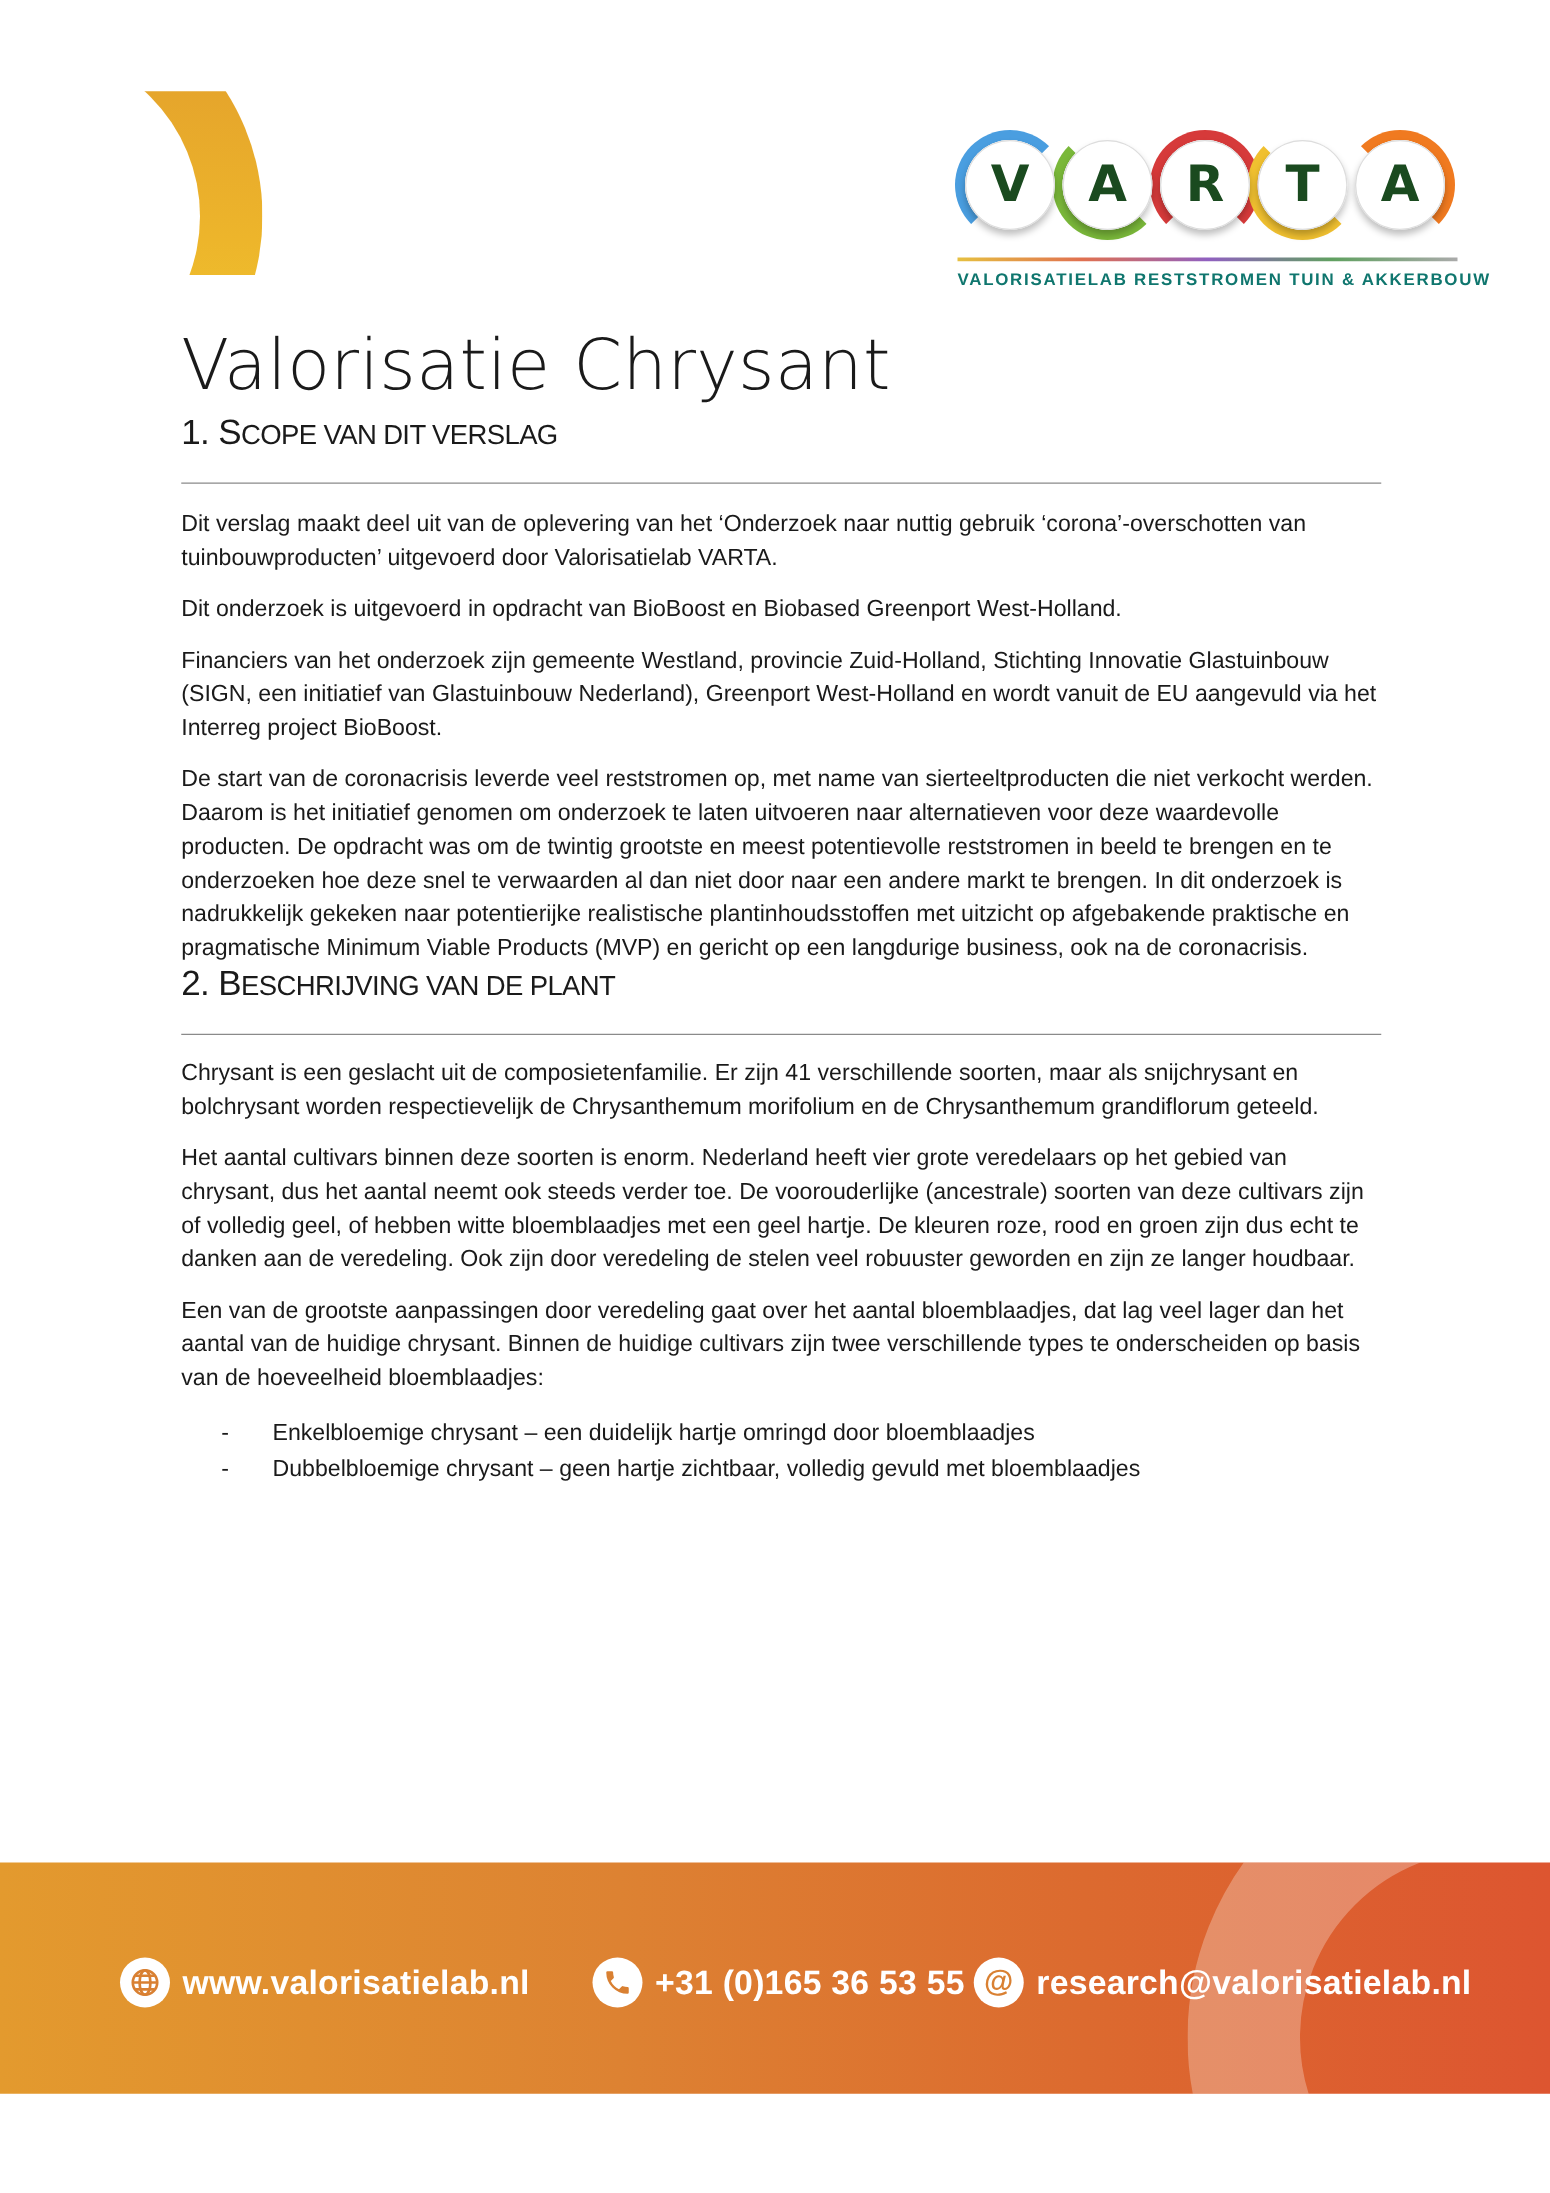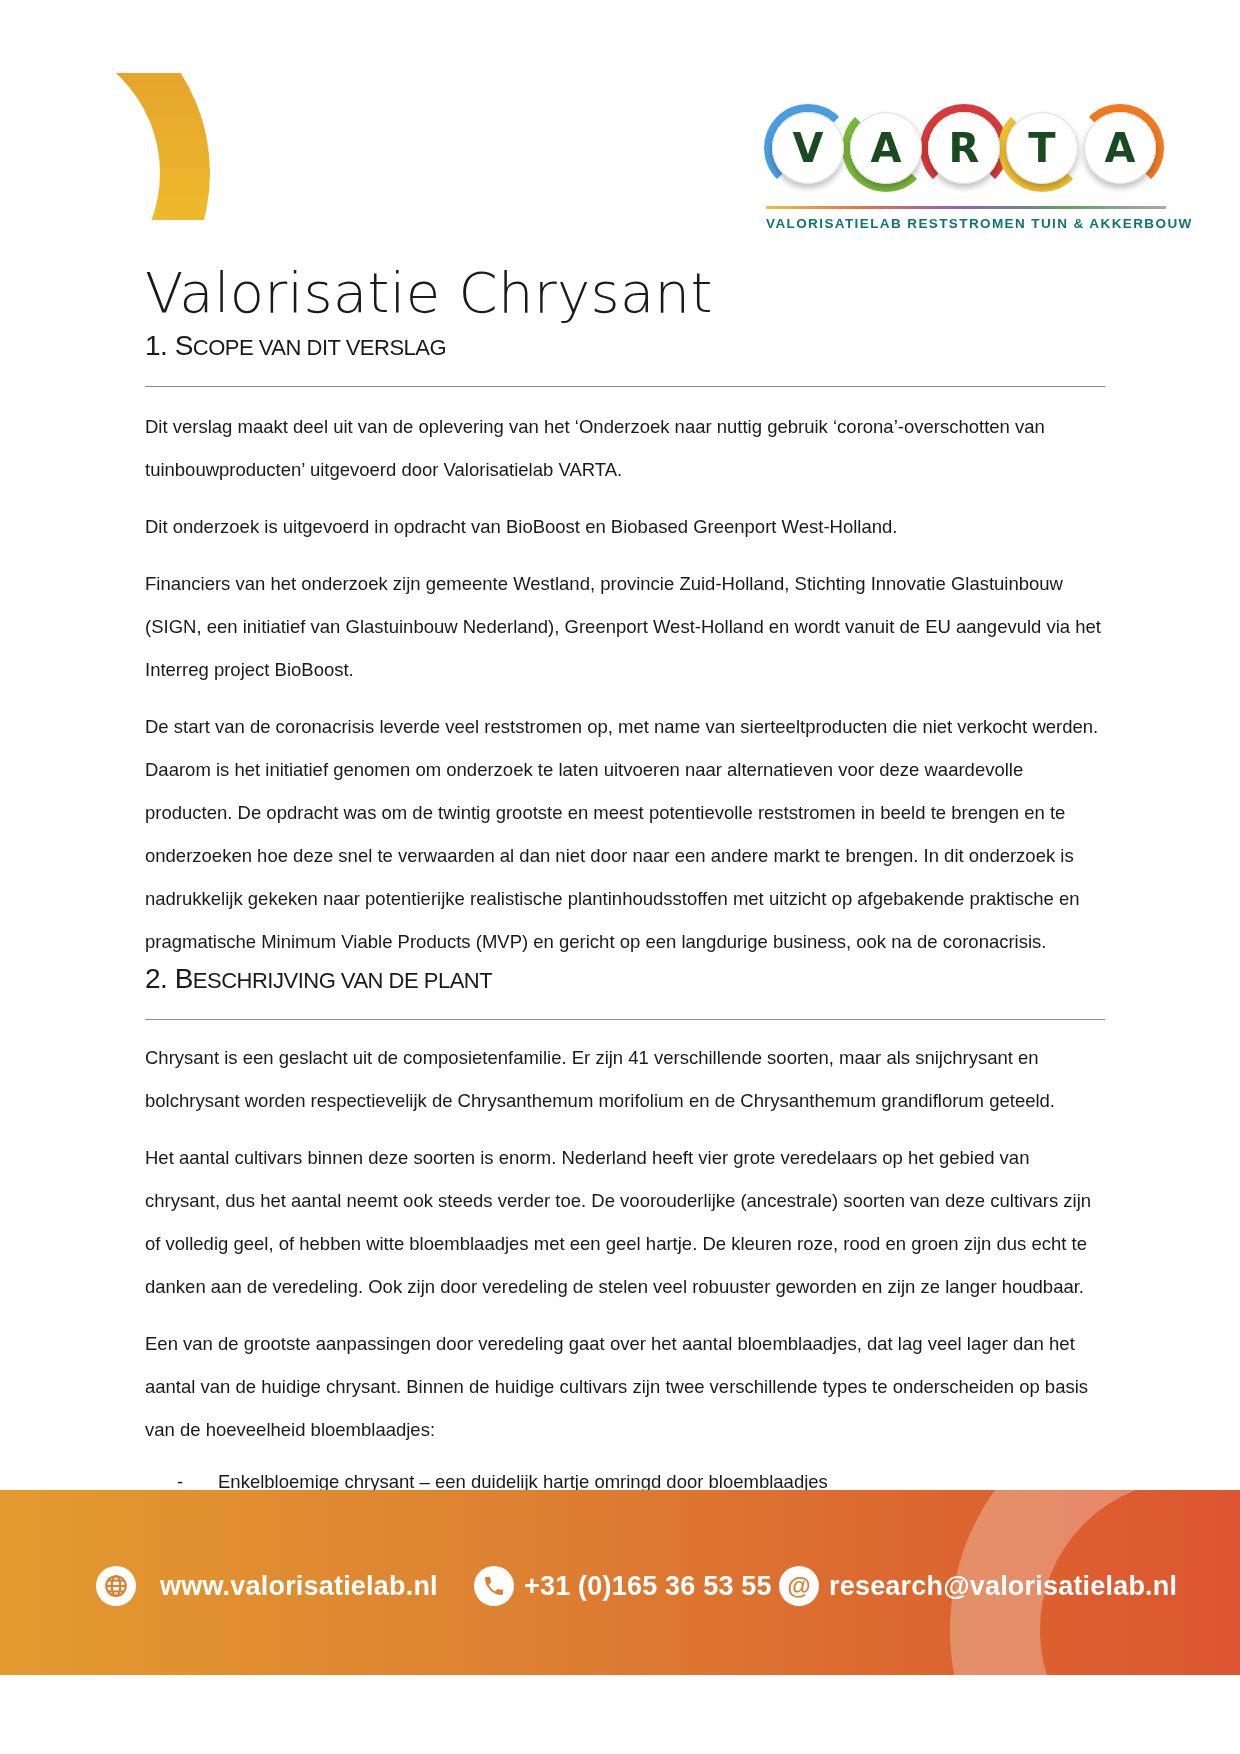--- a/index.html
+++ b/index.html
@@ -50,21 +50,21 @@
       white-space: nowrap;
     }
     .content { position: absolute; left: 145px; top: 330px; width: 960px; }
     h2 {
       margin: 0; font-size: 28px; font-weight: normal; color: #1a1a1a;
       padding-bottom: 24px; border-bottom: 1.5px solid #8a8a8a;
       font-family: "Liberation Sans", sans-serif; letter-spacing: -0.5px;
     }
     h2 .sc { font-size: 22px; text-transform: uppercase; }
     p {
-      margin: 0; font-size: 18.5px; line-height: 43px; color: #1a1a1a;
+      margin: 0; font-size: 18.5px; line-height: 27px; color: #1a1a1a;
     }
     .s1 p { margin-top: 14px; }
     .s1 p:first-of-type { margin-top: 18px; }
     .s2 { }
     .s2 p { margin-top: 14px; }
     .s2 p:first-of-type { margin-top: 16px; }
     ul { list-style: none; margin: 16px 0 0 0; padding: 0; }
     ul li { font-size: 18.5px; line-height: 29px; position: relative; padding-left: 73px; }
     ul li .dash { position: absolute; left: 32px; }
     .footer {
@@ -76,21 +76,21 @@
       border: 90px solid rgba(255,255,255,0.28); box-sizing: border-box;
       clip-path: inset(0 50% 0 0);
     }
     .contact { position: absolute; top: 76px; display: flex; align-items: center; color: #fff;
       font-size: 27px; font-weight: bold; letter-spacing: 0.2px; }
     .contact .ic {
       width: 40px; height: 40px; border-radius: 50%; background: #fff; margin-right: 10px;
       display: flex; align-items: center; justify-content: center; color: #d98032; font-size: 24px;
       font-weight: bold;
     }
-    .c-web { left: 96px; gap: 14px; } .c-phone { left: 474px; justify-content: center; } .c-mail { left: 779px; }
+    .c-web { left: 96px; } .c-phone { left: 474px; justify-content: center; } .c-mail { left: 779px; }
   </style>
 </head>
 <body>
 
 <div class="arc-clip">
     <div class="arc"></div>
   </div>
 
 <h1 class="doc-title">Valorisatie Chrysant</h1>
 

